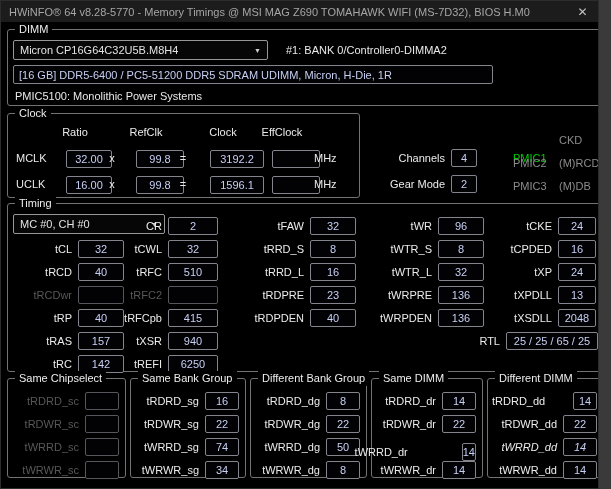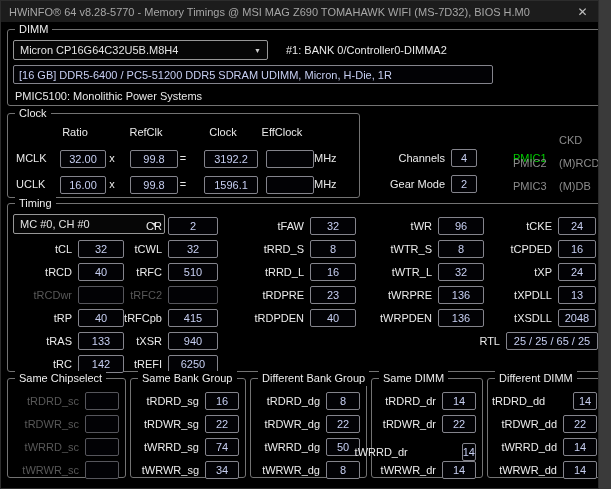--- a/index.html
+++ b/index.html
@@ -45,21 +45,21 @@
   .c1{left:4px}   .c1 .lb{width:60px} .c1 .vb{width:46px}
   .c2{left:94px}  .c2 .lb{width:60px} .c2 .vb{width:50px}
   .c3{left:230px} .c3 .lb{width:66px} .c3 .vb{width:46px}
   .c4{left:356px} .c4 .lb{width:68px} .c4 .vb{width:46px}
   .c5{left:482px} .c5 .lb{width:62px} .c5 .vb{width:38px}
   .crtl{left:446px}.crtl .lb{width:46px} .crtl .vb{width:92px}
   
   .chead { position:absolute; top:12px; text-align:center; color:#e9e9e9; }
   .cel { position:absolute; display:flex; align-items:center; height:18px; }
   .sign { position:absolute; text-align:center; color:#e9e9e9; }
-  .clk-vb { margin-left:8px; }
+  .clk-vb { margin-left:14px; }
   
   .pmic-name { position:absolute; left:512px; color:#8c8c8c; }
   .pmic-tag  { position:absolute; left:558px; color:#8c8c8c; }
   .pmic-on { color:#00cc00; }
   
   .bgrow { position:absolute; left:4px; right:6px; display:flex; align-items:center; justify-content:flex-end; height:18px; }
   .bgrow .vb { width:34px; }
 </style>
 </head>
 <body>
@@ -161,21 +161,21 @@
     <div class="tc c1 r4 dis">
         <span class="lb">tRCDwr</span>
         <span class="vb"></span>
       </div>
     <div class="tc c1 r5">
         <span class="lb">tRP</span>
         <span class="vb">40</span>
       </div>
     <div class="tc c1 r6">
         <span class="lb">tRAS</span>
-        <span class="vb">133</span>
+        <span class="vb">157</span>
       </div>
     <div class="tc c1 r7">
         <span class="lb">tRC</span>
         <span class="vb">142</span>
       </div>
 
     <div class="tc c2 r1">
         <span class="lb">CR</span>
         <span class="vb">2</span>
       </div>
@@ -356,21 +356,21 @@
   <div class="gb" style="left:486px; top:377px; width:117px; height:100px;">
     <span class="legend">Different DIMM</span>
     <div class="bgrow" style="top:13px;gap:22px;">
         <span class="lb">tRDRD_dd</span>
         <span class="vb">14</span>
       </div>
     <div class="bgrow" style="top:36px;">
         <span class="lb">tRDWR_dd</span>
         <span class="vb">22</span>
       </div>
-    <div class="bgrow" style="top:59px;">
+    <div class="bgrow" style="top:59px;font-style:italic;">
         <span class="lb">tWRRD_dd</span>
         <span class="vb">14</span>
       </div>
     <div class="bgrow" style="top:82px;">
         <span class="lb">tWRWR_dd</span>
         <span class="vb">14</span>
       </div>
   </div>
 
 </div>

